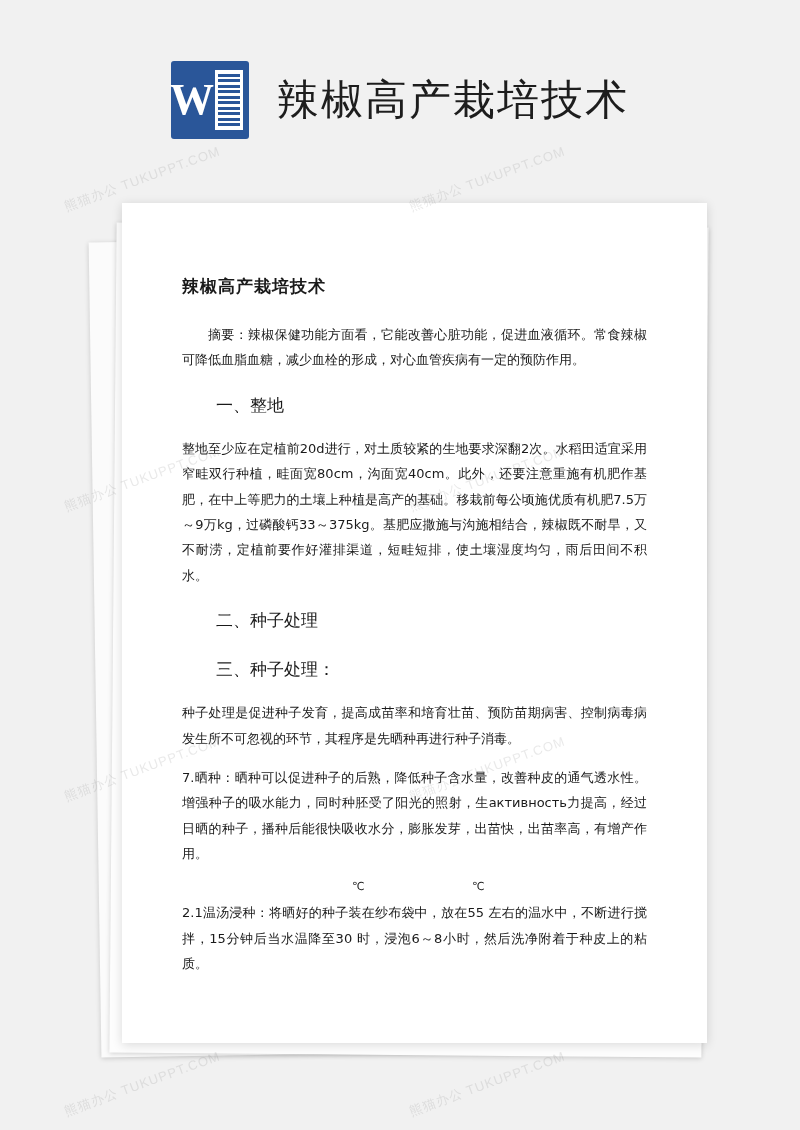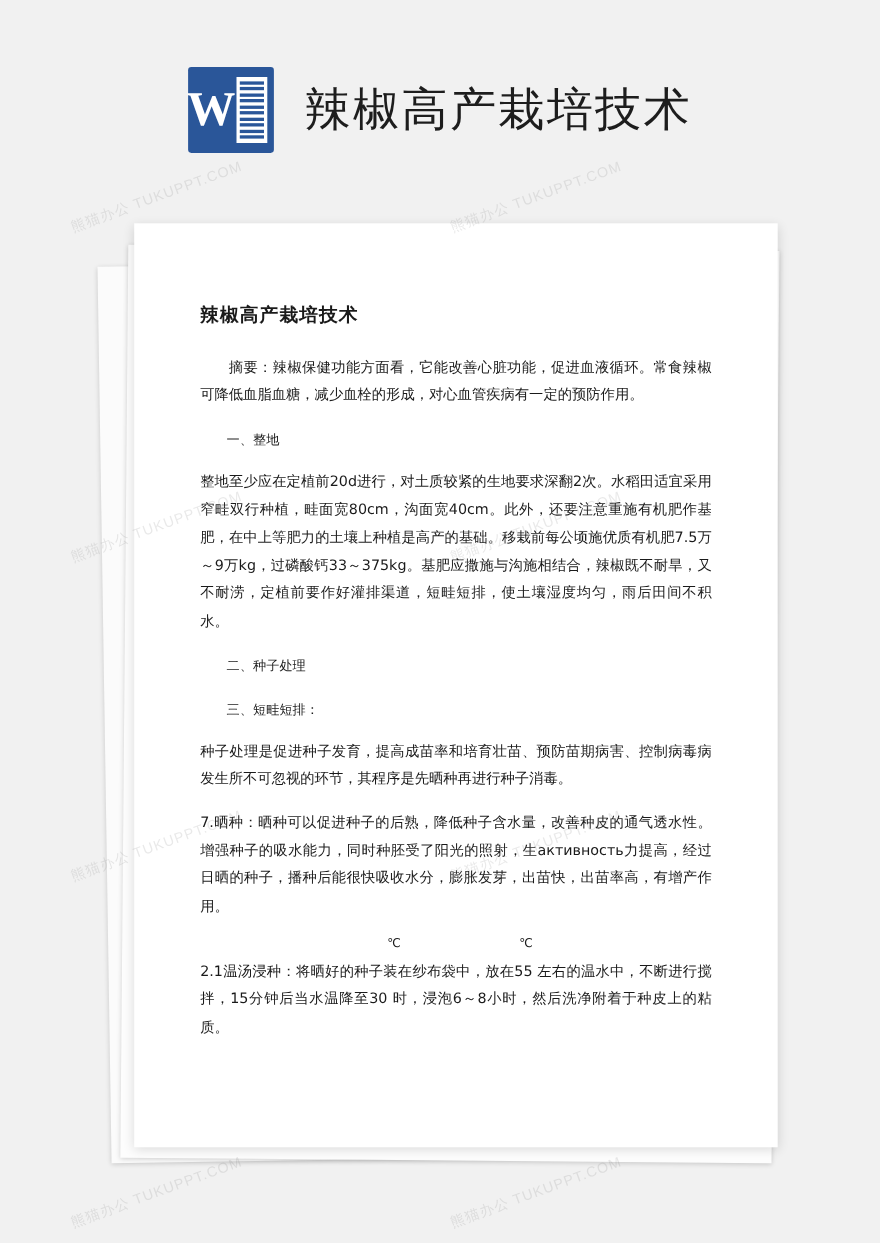--- a/index.html
+++ b/index.html
@@ -134,21 +134,21 @@
   .para {
     font-size: 13px;
     line-height: 1.95;
     margin-bottom: 14px;
     text-align: justify;
   }
   .para.indent {
     text-indent: 2em;
   }
   .heading {
-    font-size: 12px;
+    font-size: 17px;
     line-height: 1.95;
     margin: 16px 0 14px 0;
     text-indent: 2em;
   }
   .temp-row {
     position: relative;
     height: 18px;
     font-size: 11px;
     margin-bottom: 2px;
   }
@@ -201,21 +201,21 @@
   <div class="sheet back2"></div>
   <div class="sheet back1"></div>
   <div class="sheet front">
     <div class="page-content">
       <div class="page-title">辣椒高产栽培技术</div>
       <div id="blocks">
           <div class="para indent">摘要：辣椒保健功能方面看，它能改善心脏功能，促进血液循环。常食辣椒可降低血脂血糖，减少血栓的形成，对心血管疾病有一定的预防作用。</div>
           <div class="heading">一、整地</div>
           <div class="para">整地至少应在定植前20d进行，对土质较紧的生地要求深翻2次。水稻田适宜采用窄畦双行种植，畦面宽80cm，沟面宽40cm。此外，还要注意重施有机肥作基肥，在中上等肥力的土壤上种植是高产的基础。移栽前每公顷施优质有机肥7.5万～9万kg，过磷酸钙33～375kg。基肥应撒施与沟施相结合，辣椒既不耐旱，又不耐涝，定植前要作好灌排渠道，短畦短排，使土壤湿度均匀，雨后田间不积水。</div>
           <div class="heading">二、种子处理</div>
-          <div class="heading">三、短畦短排：</div>
+          <div class="heading">三、种子处理：</div>
           <div class="para">种子处理是促进种子发育，提高成苗率和培育壮苗、预防苗期病害、控制病毒病发生所不可忽视的环节，其程序是先晒种再进行种子消毒。</div>
           <div class="para">7.晒种：晒种可以促进种子的后熟，降低种子含水量，改善种皮的通气透水性。增强种子的吸水能力，同时种胚受了阳光的照射，生активность力提高，经过日晒的种子，播种后能很快吸收水分，膨胀发芽，出苗快，出苗率高，有增产作用。</div>
           <div class="temp-row">
             <span class="t1">℃</span>
             <span class="t2">℃</span>
           </div>
           <div class="para">2.1温汤浸种：将晒好的种子装在纱布袋中，放在55  左右的温水中，不断进行搅拌，15分钟后当水温降至30  时，浸泡6～8小时，然后洗净附着于种皮上的粘质。</div>
         </div>
     </div>
   </div>

